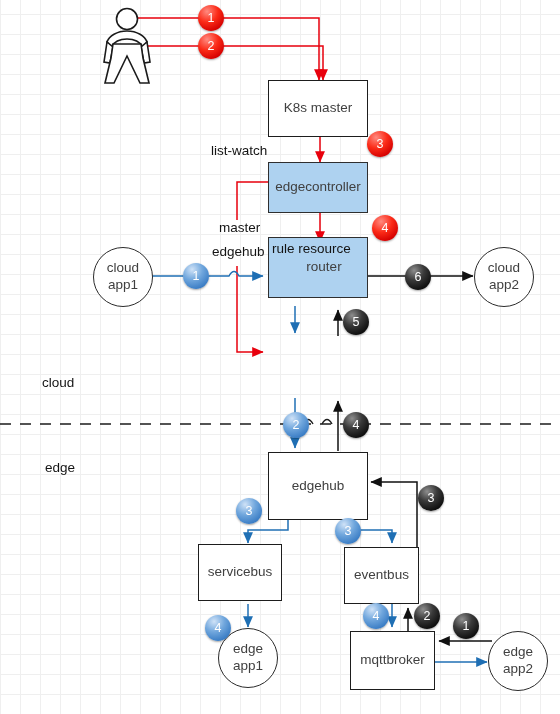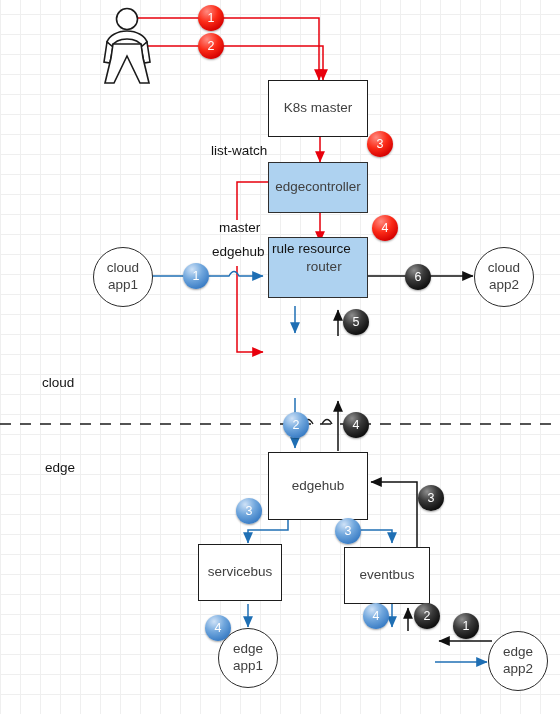--- a/index.html
+++ b/index.html
@@ -167,24 +167,27 @@
   </div>
 
   <div class="node box" style="left:268px;top:452px;width:100px;height:68px;">
     <span>edgehub</span>
   </div>
 
   <div class="node box" style="left:198px;top:544px;width:84px;height:57px;">
     <span>servicebus</span>
   </div>
 
-  <div class="node box" style="left:344px;top:547px;width:86px;height:57px;">
+  <div class="node box" style="left:344px;top:547px;width:75px;height:57px;">
     <span>eventbus</span>
   </div>
 
+  <div class="node box" style="left:350px;top:631px;width:85px;height:59px;">
+    <span>mqttbroker</span>
+  </div>
 
   <div class="node circle" style="left:218px;top:628px;width:60px;height:60px;flex-direction:column;">
     <span>edge</span>
     <span>app1</span>
   </div>
 
   <div class="node circle" style="left:488px;top:631px;width:60px;height:60px;flex-direction:column;">
     <span>edge</span>
     <span>app2</span>
   </div>

